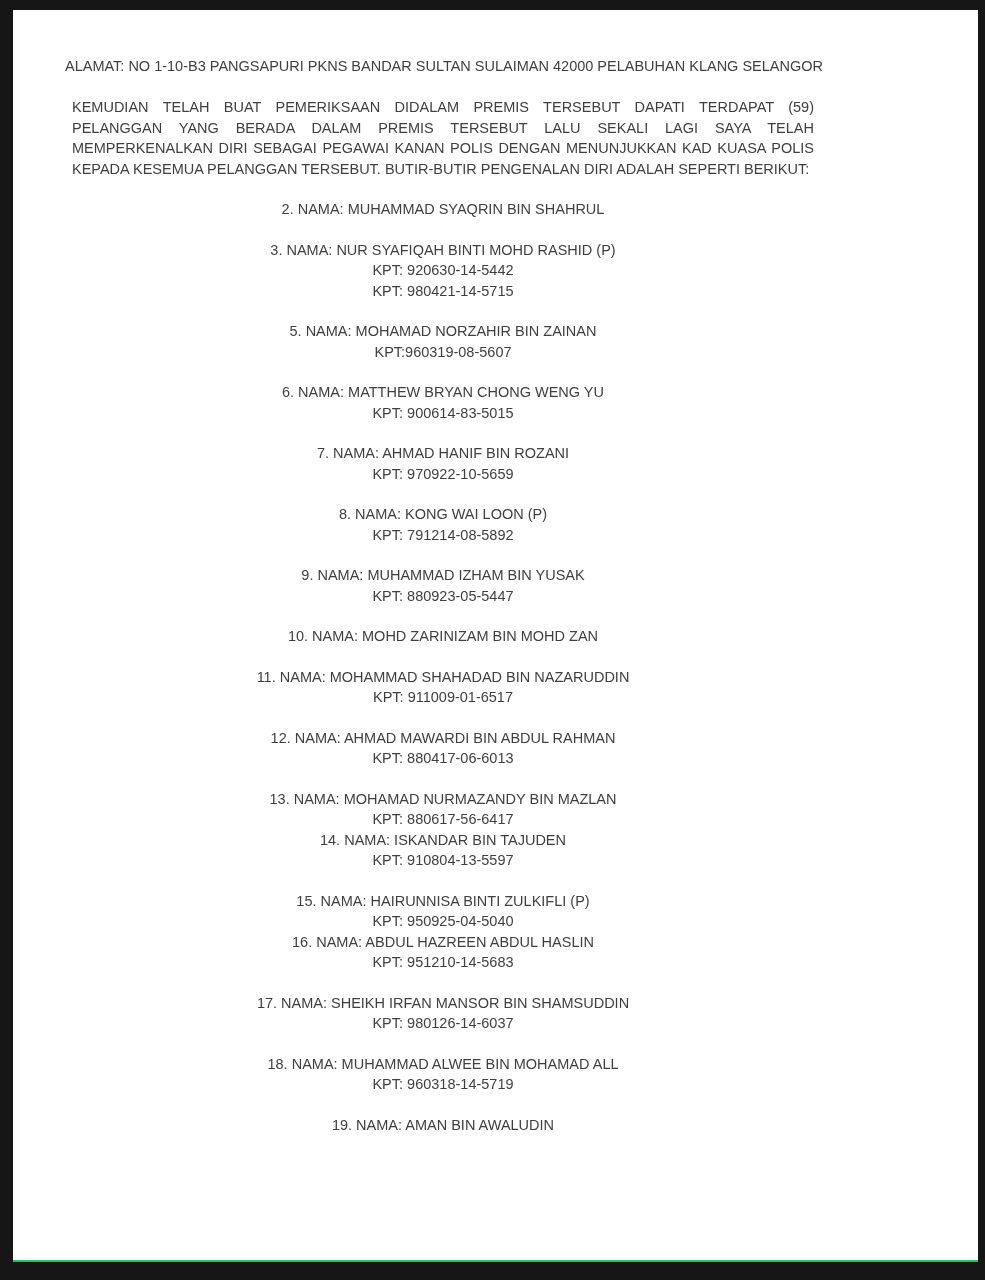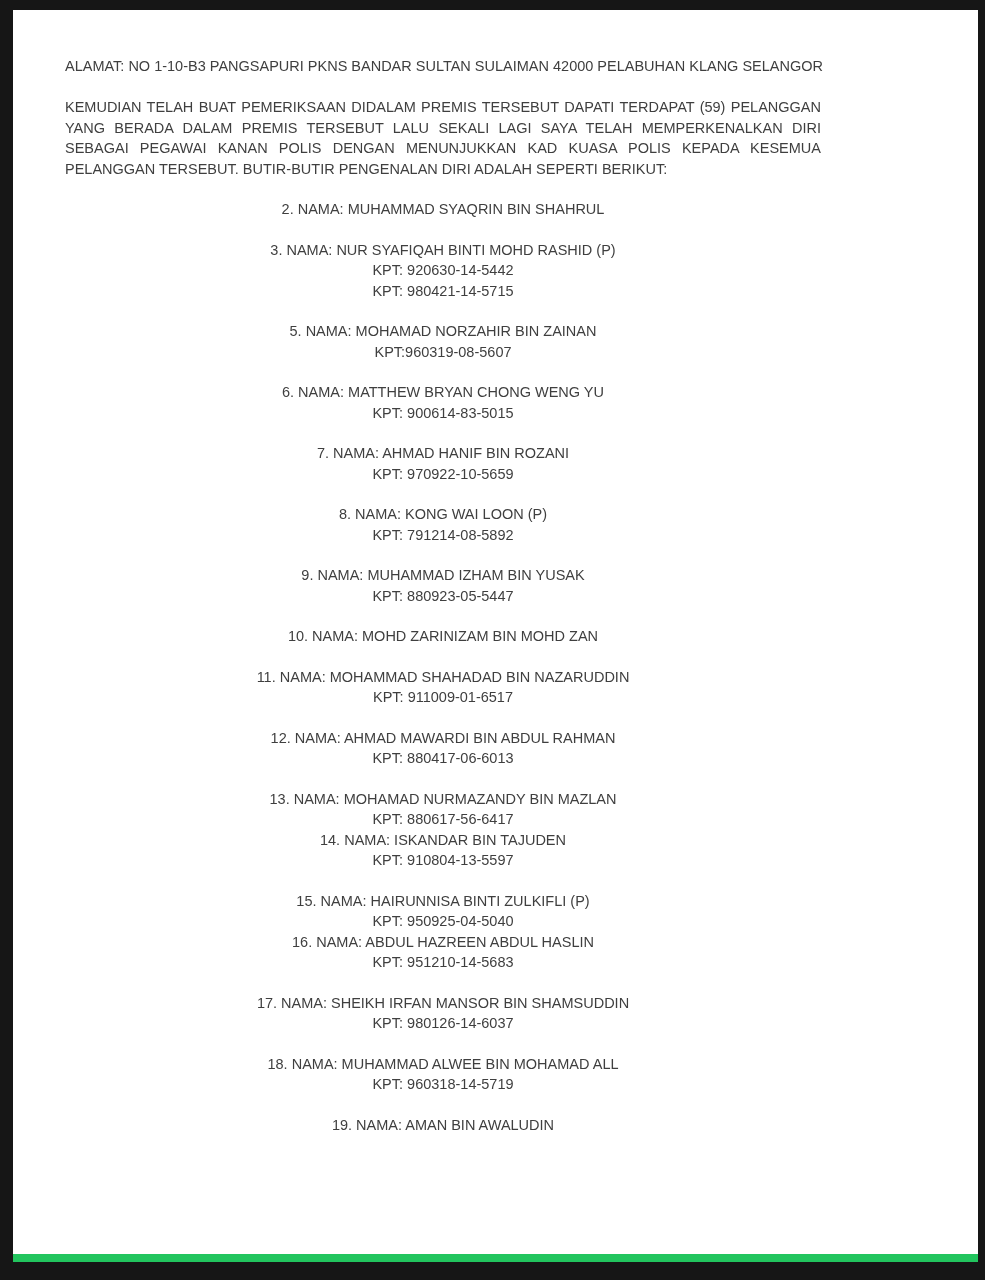--- a/index.html
+++ b/index.html
@@ -19,42 +19,42 @@
     inset: 0;
     background: #161616;
   }
   .page {
     position: absolute;
     left: 13px;
     top: 10px;
     width: 965px;
     height: 1252px;
     background: #ffffff;
-    border-bottom: 8px solid #22c55e;
+    border-bottom: 2px solid #22c55e;
     box-sizing: border-box;
   }
   .content {
     position: absolute;
     left: 52px;
     top: 46px;
     width: 756px;
     color: #3f3f3f;
     font-size: 14.5px;
     line-height: 20.5px;
     -webkit-font-smoothing: antialiased;
   }
   .line {
     white-space: nowrap;
   }
   .address-line {
     margin-bottom: 20.5px;
   }
   .body-paragraph {
     text-align: justify;
-    margin: 0;
+    margin: 7px;
   }
   .entry-group {
     margin-top: 20px;
     text-align: center;
   }
 </style>
 </head>
 <body>
 
 <div class="frame"></div>

